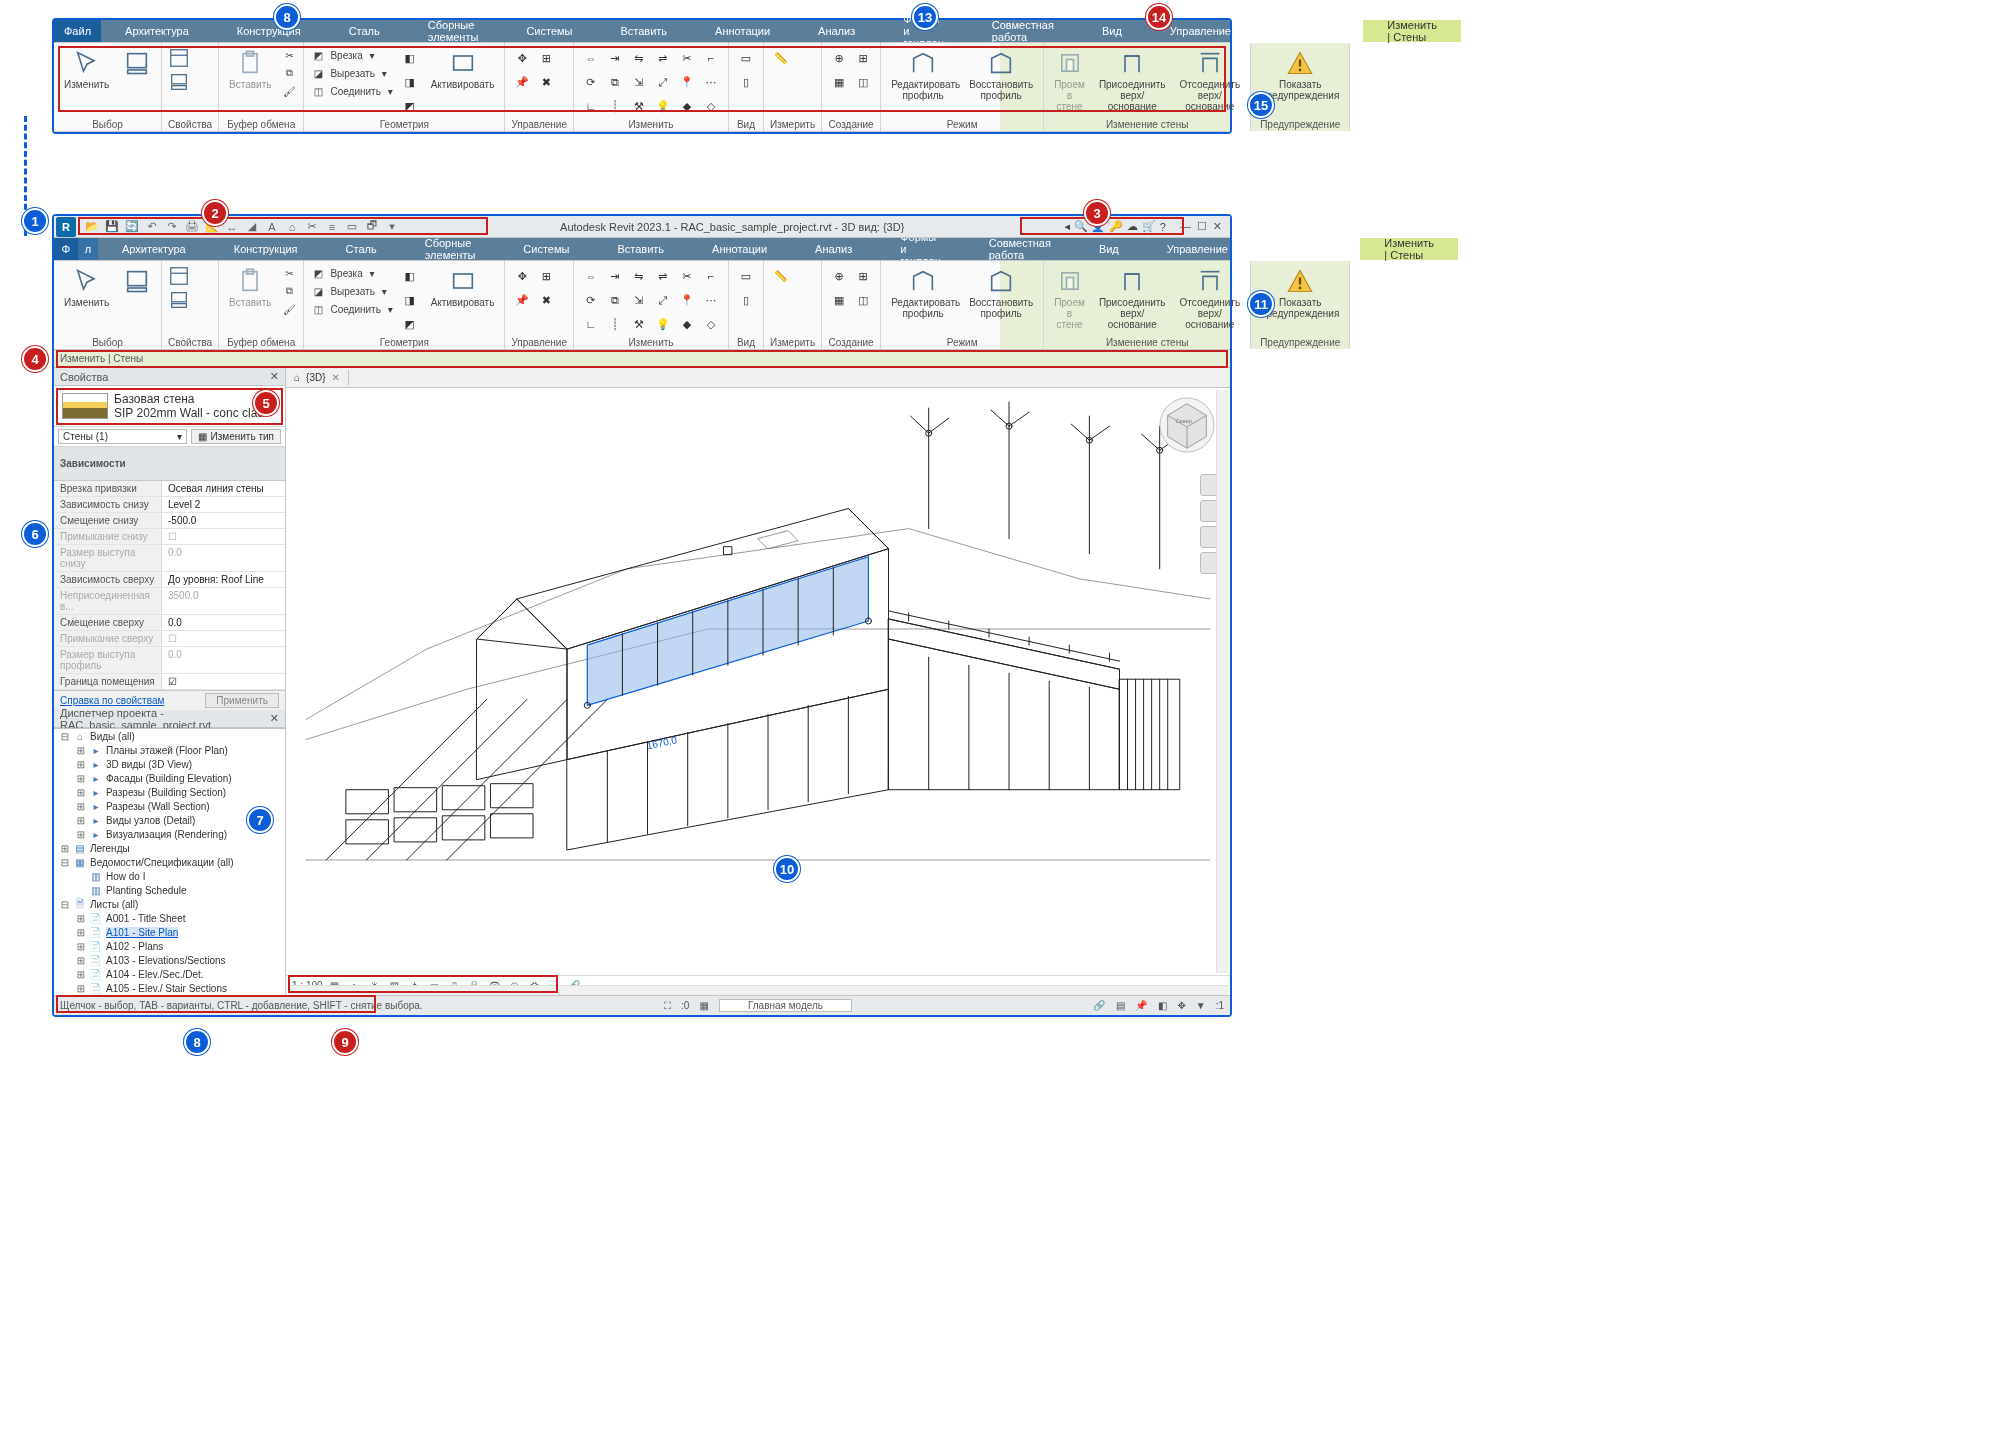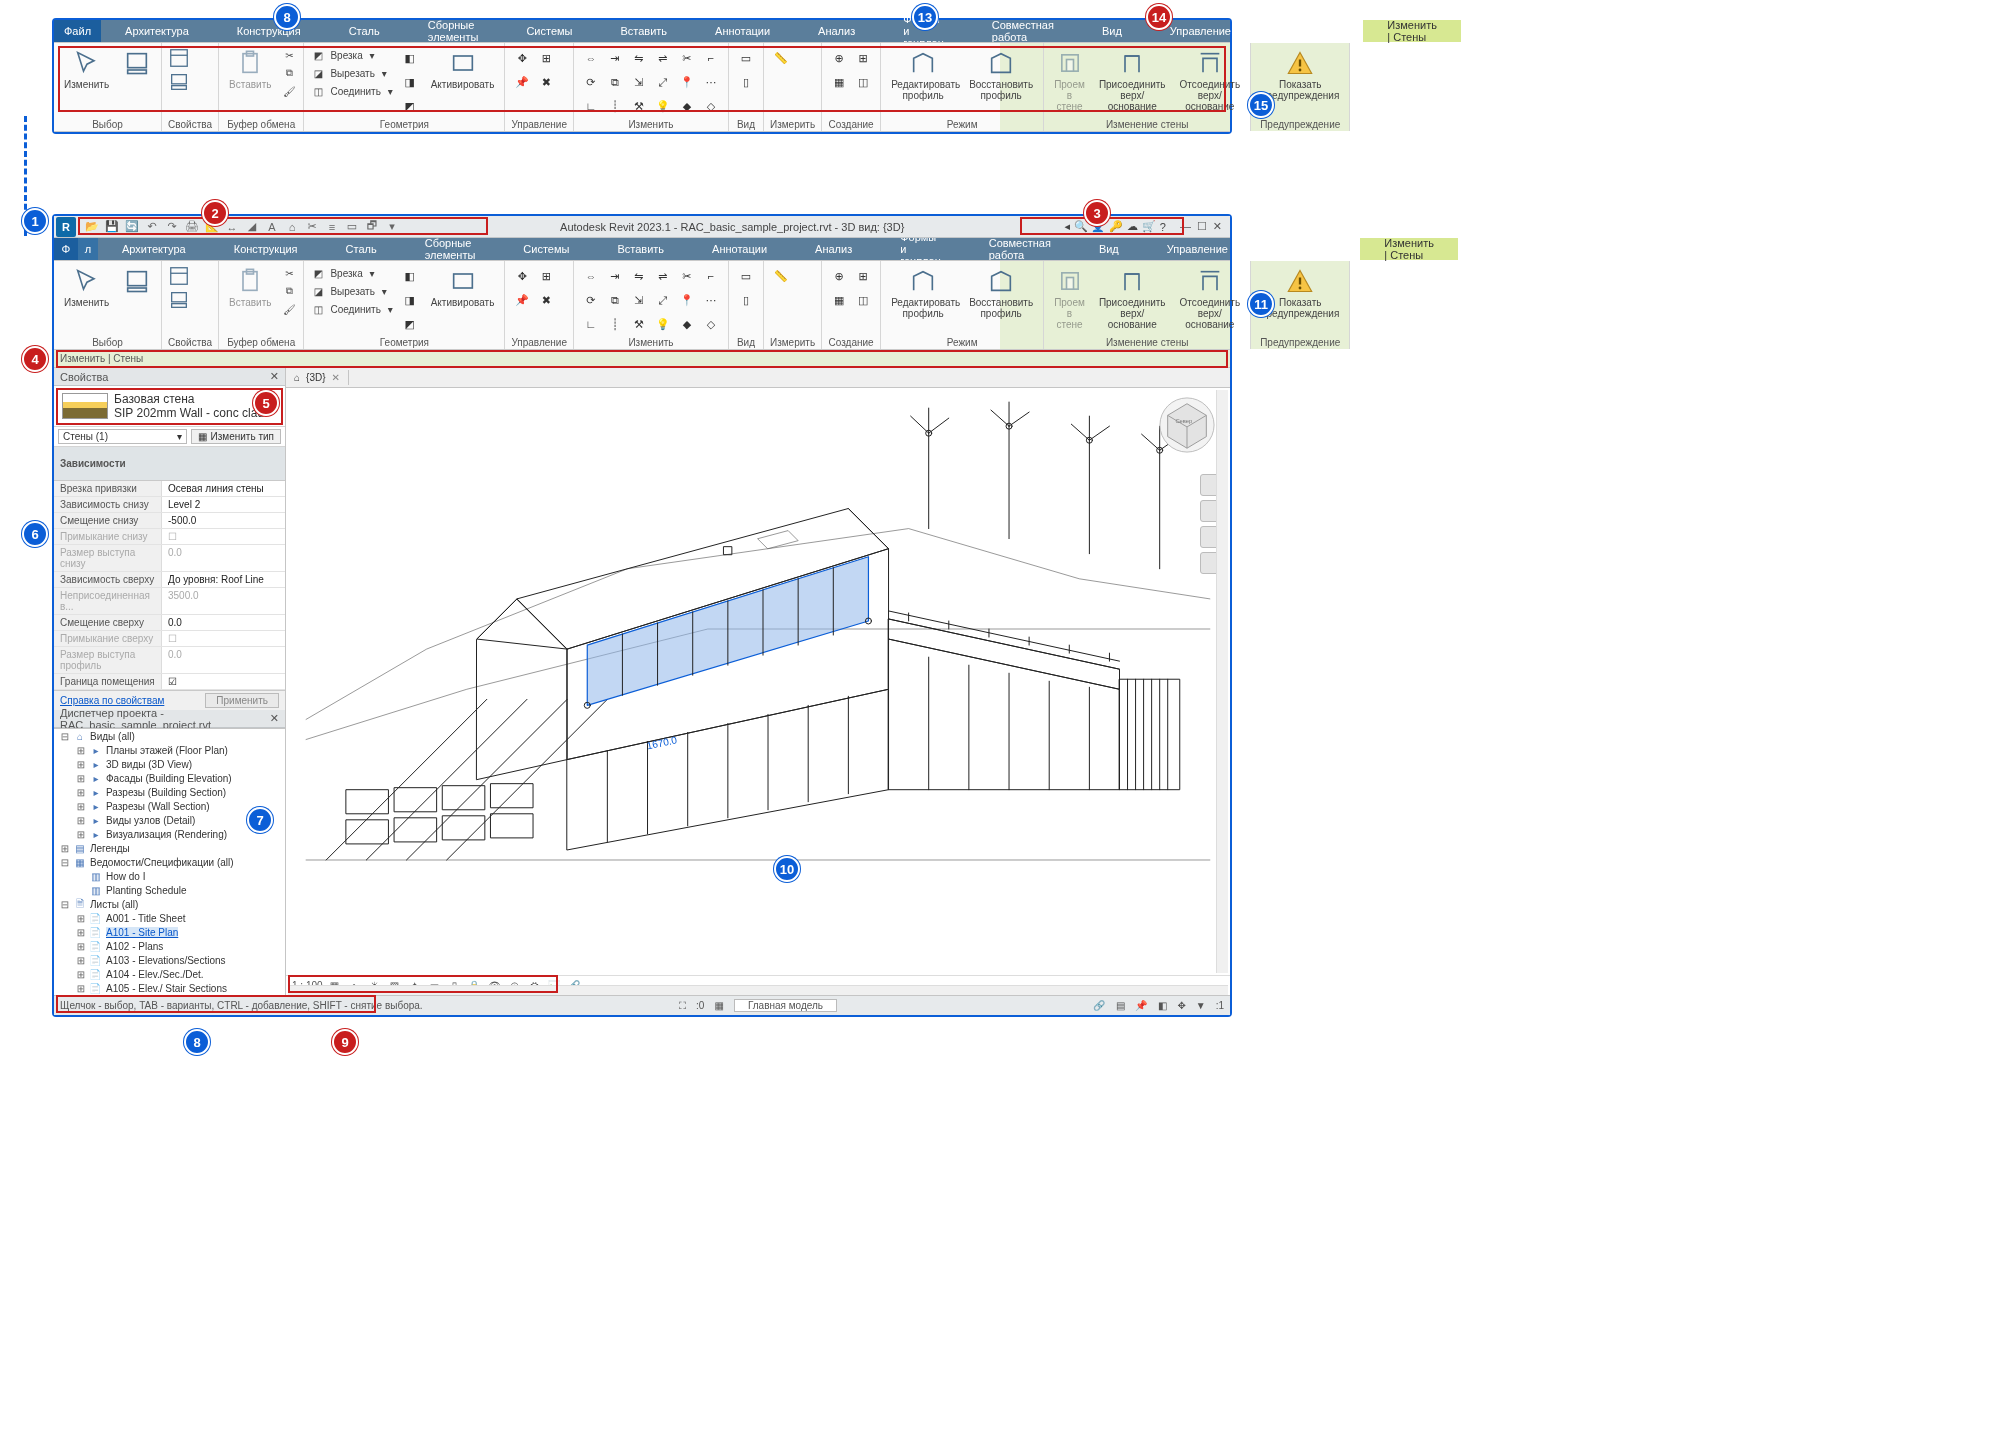--- a/index.html
+++ b/index.html
@@ -125,21 +125,21 @@
 .viewcube{position:absolute;right:14px;top:8px;width:58px;height:58px;}
 .navbar{position:absolute;right:8px;top:86px;width:22px;display:flex;flex-direction:column;gap:4px;}
 .navbar .nbtn{width:22px;height:22px;background:#e6e6e6;border:1px solid #bcbcbc;border-radius:3px;}
 
 .viewctrl{height:20px;display:flex;align-items:center;gap:4px;padding:0 6px;background:#fff;border-top:1px solid #ddd;font-size:10px;color:#555;}
 .viewctrl .vbtn2{width:16px;height:16px;display:flex;align-items:center;justify-content:center;cursor:pointer;}
 
 
 .statusbar{height:20px;background:#e7eaec;border-top:1px solid #c5c5c5;display:flex;align-items:center;font-size:10px;color:#555;padding:0 6px;gap:10px;}
 .statusbar .spacer{flex:1;}
-.statusbar .chip{border:1px solid #bbb;background:#fff;padding:0 13px;}
+.statusbar .chip{border:1px solid #bbb;background:#fff;padding:0 28px;}
 
 
 .svg{stroke:#4b6f8d;fill:none;stroke-width:1.4;}
 
 
 .sketch { position:absolute; inset:0; }
 .sketch line, .sketch polyline, .sketch polygon, .sketch path, .sketch circle, .sketch rect {
   fill:none; stroke:#222; stroke-width:1; vector-effect:non-scaling-stroke; stroke-linejoin:round; stroke-linecap:round;
 }
 .sketch .thin { stroke-width:0.6; stroke:#555; }

